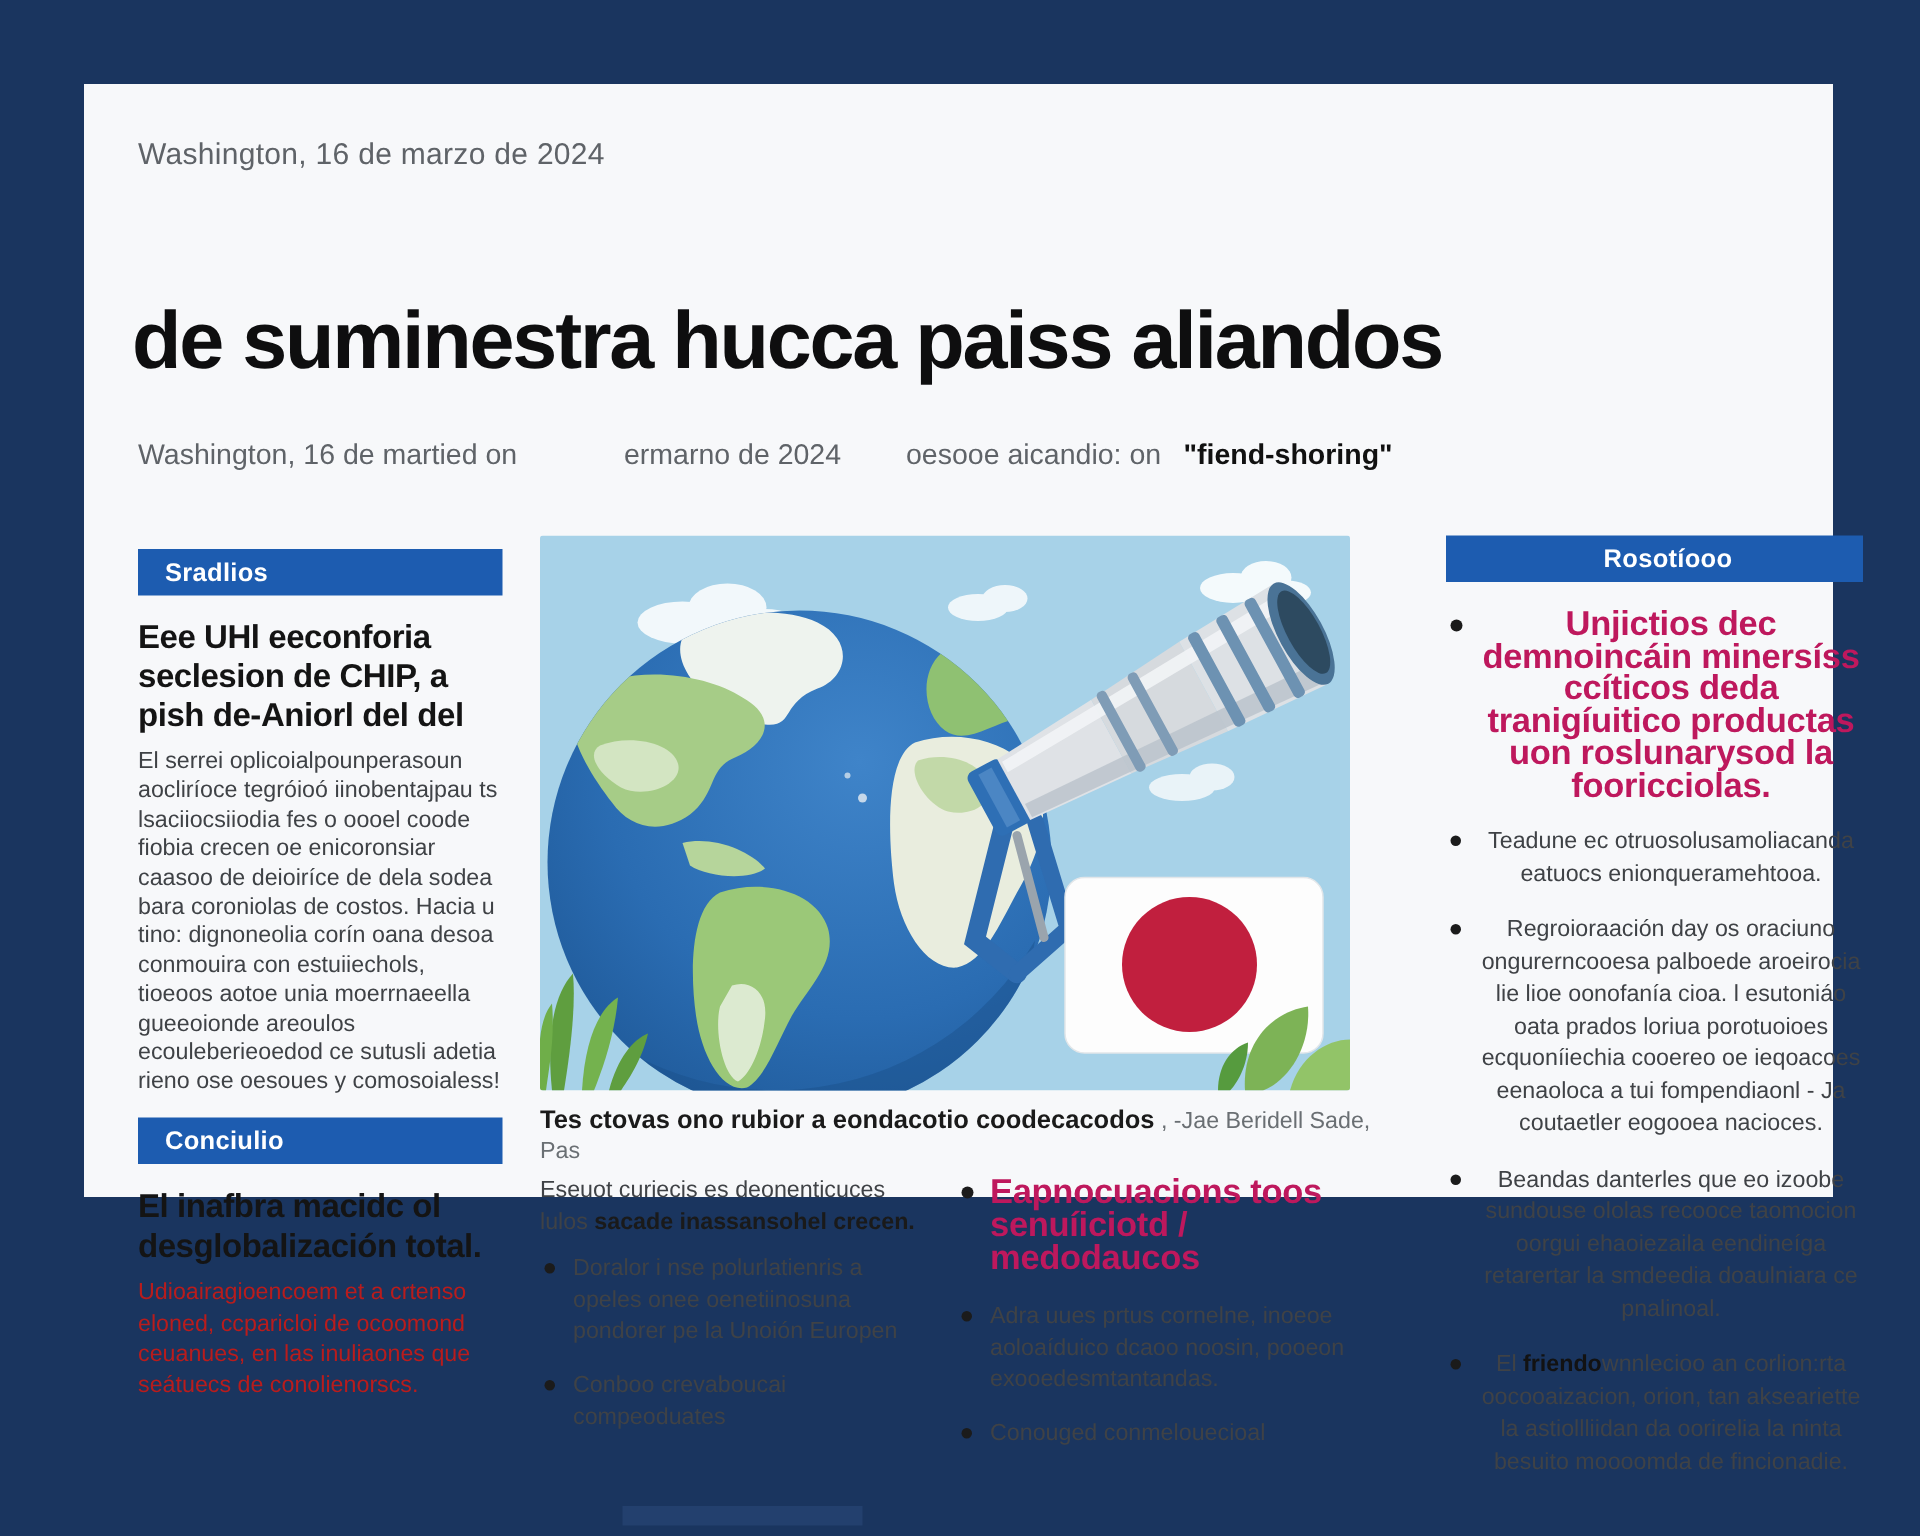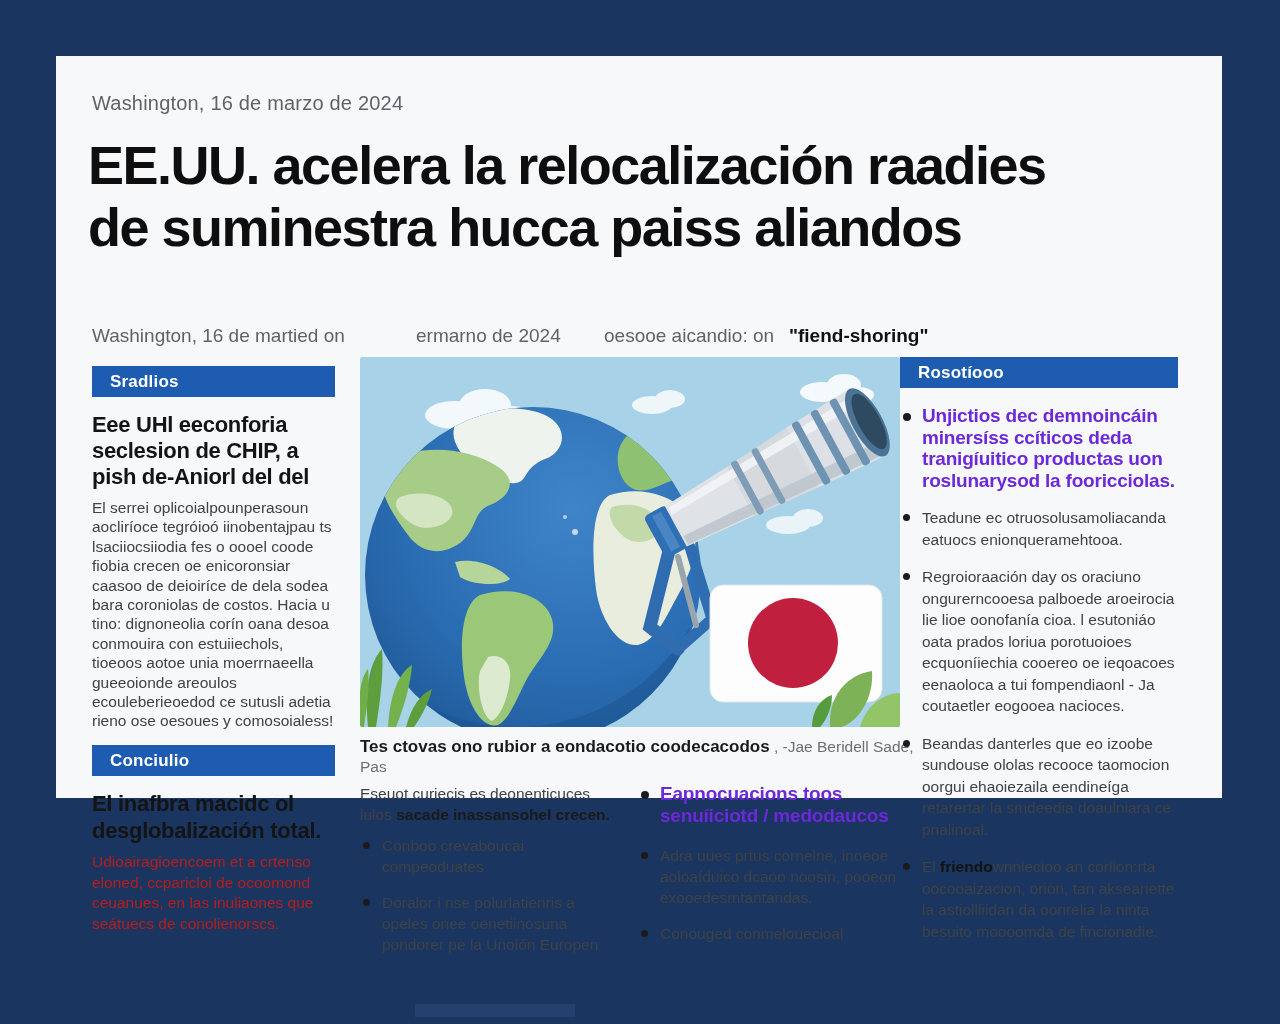--- a/index.html
+++ b/index.html
@@ -22,21 +22,21 @@
     position:absolute;left:36px;top:36px;
     font-size:20px;color:#5f6368;letter-spacing:.2px;
   }
   .headline{
     position:absolute;left:32px;top:78px;width:1100px;
     font-size:54px;line-height:62px;font-weight:700;color:#0e0e0f;
     letter-spacing:-1.5px;margin:0;
   }
   .byline{position:absolute;left:0;top:237px;width:1166px;height:26px;
     font-size:19px;color:#5f6368;}
-  .byline span{position:absolute;white-space:nowrap;margin-top:32px;}
+  .byline span{position:absolute;white-space:nowrap;}
   .byline .b1{left:36px;}
   .byline .b2{left:360px;}
   .byline .b3{left:548px;}
   .byline .b4{left:733px;color:#111;font-weight:700;}
   
   .section-bar{
     background:#1d5cb0;color:#fff;font-weight:700;font-size:17px;
     height:31px;line-height:31px;padding-left:18px;box-sizing:border-box;
     letter-spacing:.2px;
   }
@@ -73,38 +73,38 @@
   ul.bullets{list-style:none;margin:0;padding:0;}
   ul.bullets li{
     position:relative;padding-left:22px;margin:0 0 15px 0;
     font-size:15.5px;line-height:21px;color:#3f4246;
   }
   ul.bullets li::before{
     content:'';position:absolute;left:3px;top:7px;width:7px;height:7px;
     border-radius:50%;background:#1b1b1b;
   }
   ul.bullets li.bold-lead{
-    font-size:19px;line-height:22px;font-weight:700;color:#6d28d9;
+    font-size:23px;line-height:22px;font-weight:700;color:#be185d;
     letter-spacing:-.2px;margin-bottom:18px;
   }
   ul.bullets li.bold-lead::before{top:8px;width:8px;height:8px;}
   .inline-bold{font-weight:700;color:#121212;}
   
-  .col-right{position:absolute;left:844px;top:301px;width:278px;}
+  .col-right{position:absolute;left:908px;top:301px;width:278px;text-align:center;}
   .col-right ul.bullets{margin-top:17px;}
   .col-right ul.bullets li{line-height:21.5px;margin-bottom:16px;}
 </style>
 </head>
 <body>
 
 <div class="page">
 
   <div class="dateline">Washington, 16 de marzo de 2024</div>
 
-  <h1 class="headline"><span>EE.UU. acelera la relocalización raadies</span><br>
+  <h1 class="headline"><br>
     <span>de suminestra hucca paiss aliandos</span>
   </h1>
 
   <div class="byline">
     <span class="b1">Washington, 16 de martied on</span>
     <span class="b2">ermarno de 2024</span>
     <span class="b3">oesooe aicandio: on</span>
     <span class="b4">"fiend-shoring"</span>
   </div>
 
@@ -238,22 +238,22 @@
     </svg>
   </div>
 
   <div class="caption">
     <span class="cap-bold">Tes ctovas ono rubior a eondacotio coodecacodos</span><span class="cap-credit"> , -Jae Beridell Sade, Pas</span>
   </div>
 
   <div class="sub-left">
     <p class="lead"><span>Eseuot curiecis es deonenticuces lulos </span><span class="lead-bold">sacade inassansohel crecen.</span></p>
     <ul class="bullets">
+      <li>Doralor i nse polurlatienris a opeles onee oenetiinosuna pondorer pe la Unoión Europen</li>
       <li>Conboo crevaboucai compeoduates</li>
-      <li>Doralor i nse polurlatienris a opeles onee oenetiinosuna pondorer pe la Unoión Europen</li>
     </ul>
   </div>
 
   <div class="sub-right">
     <ul class="bullets">
       <li class="bold-lead">Eapnocuacions toos senuíiciotd / medodaucos</li>
       <li>Adra uues prtus cornelne, inoeoe aoloaíduico dcaoo noosin, pooeon exooedesmtantandas.</li>
       <li>Conouged conmelouecioal</li>
     </ul>
   </div>

